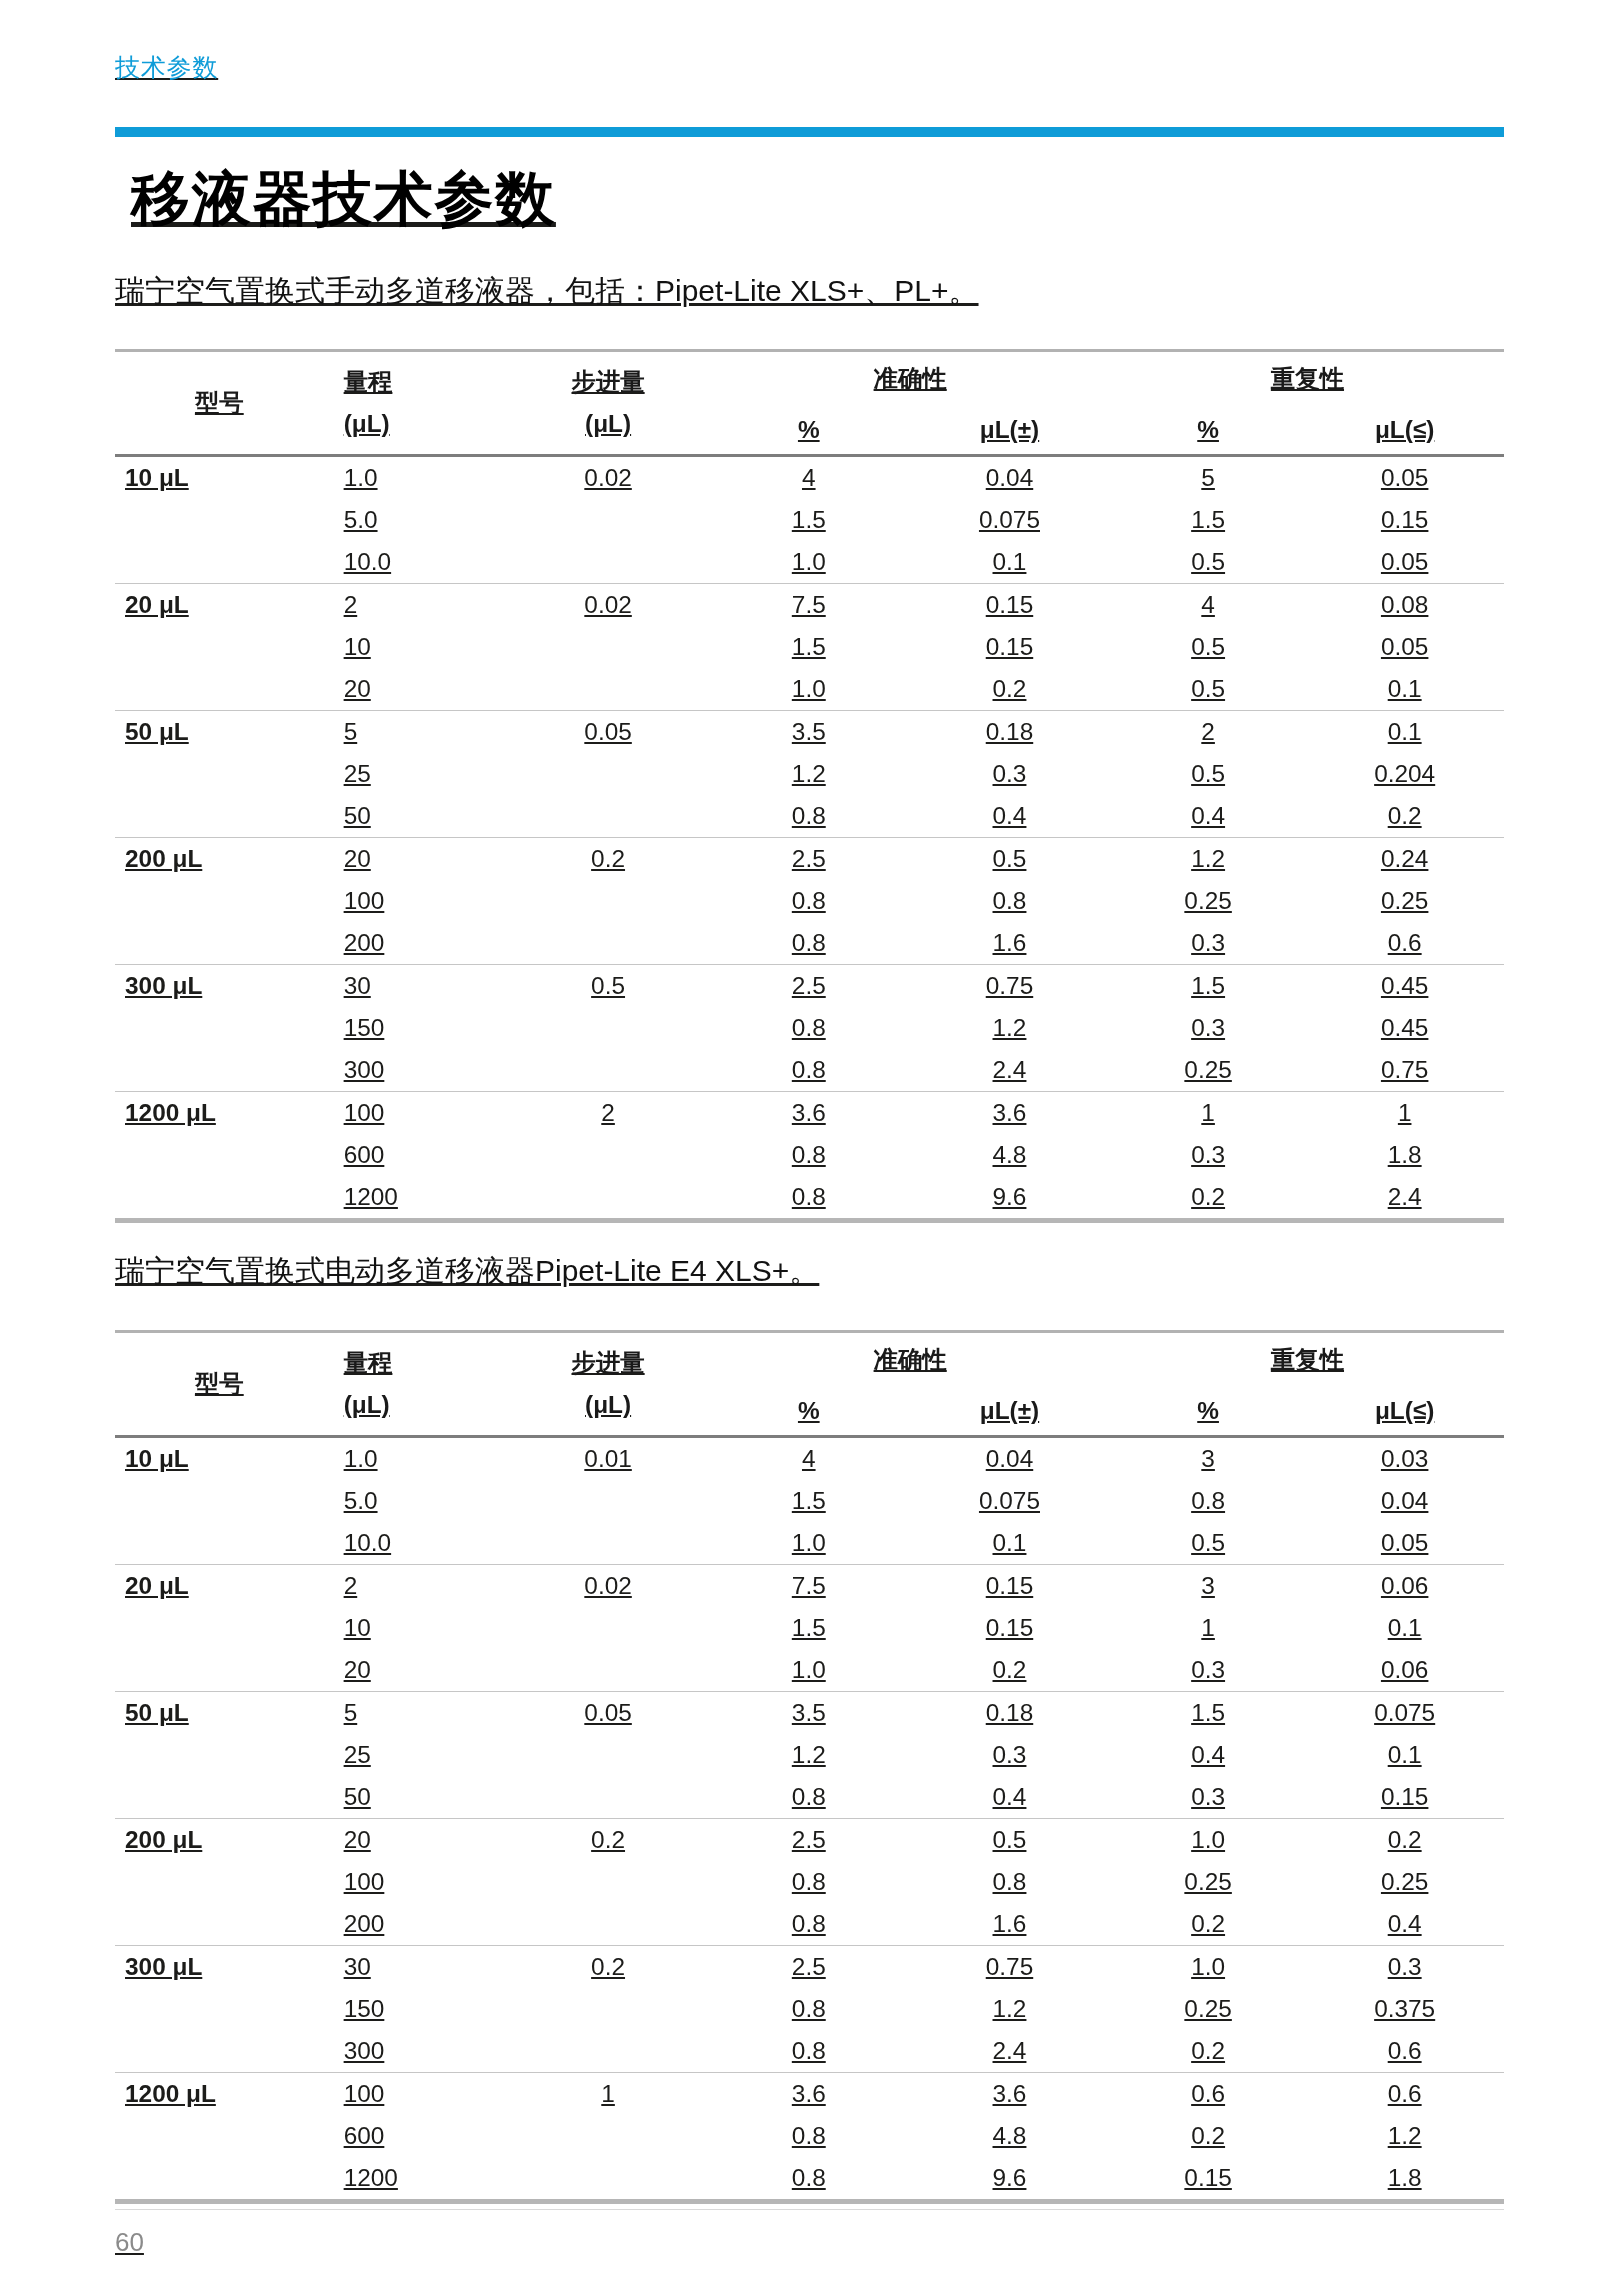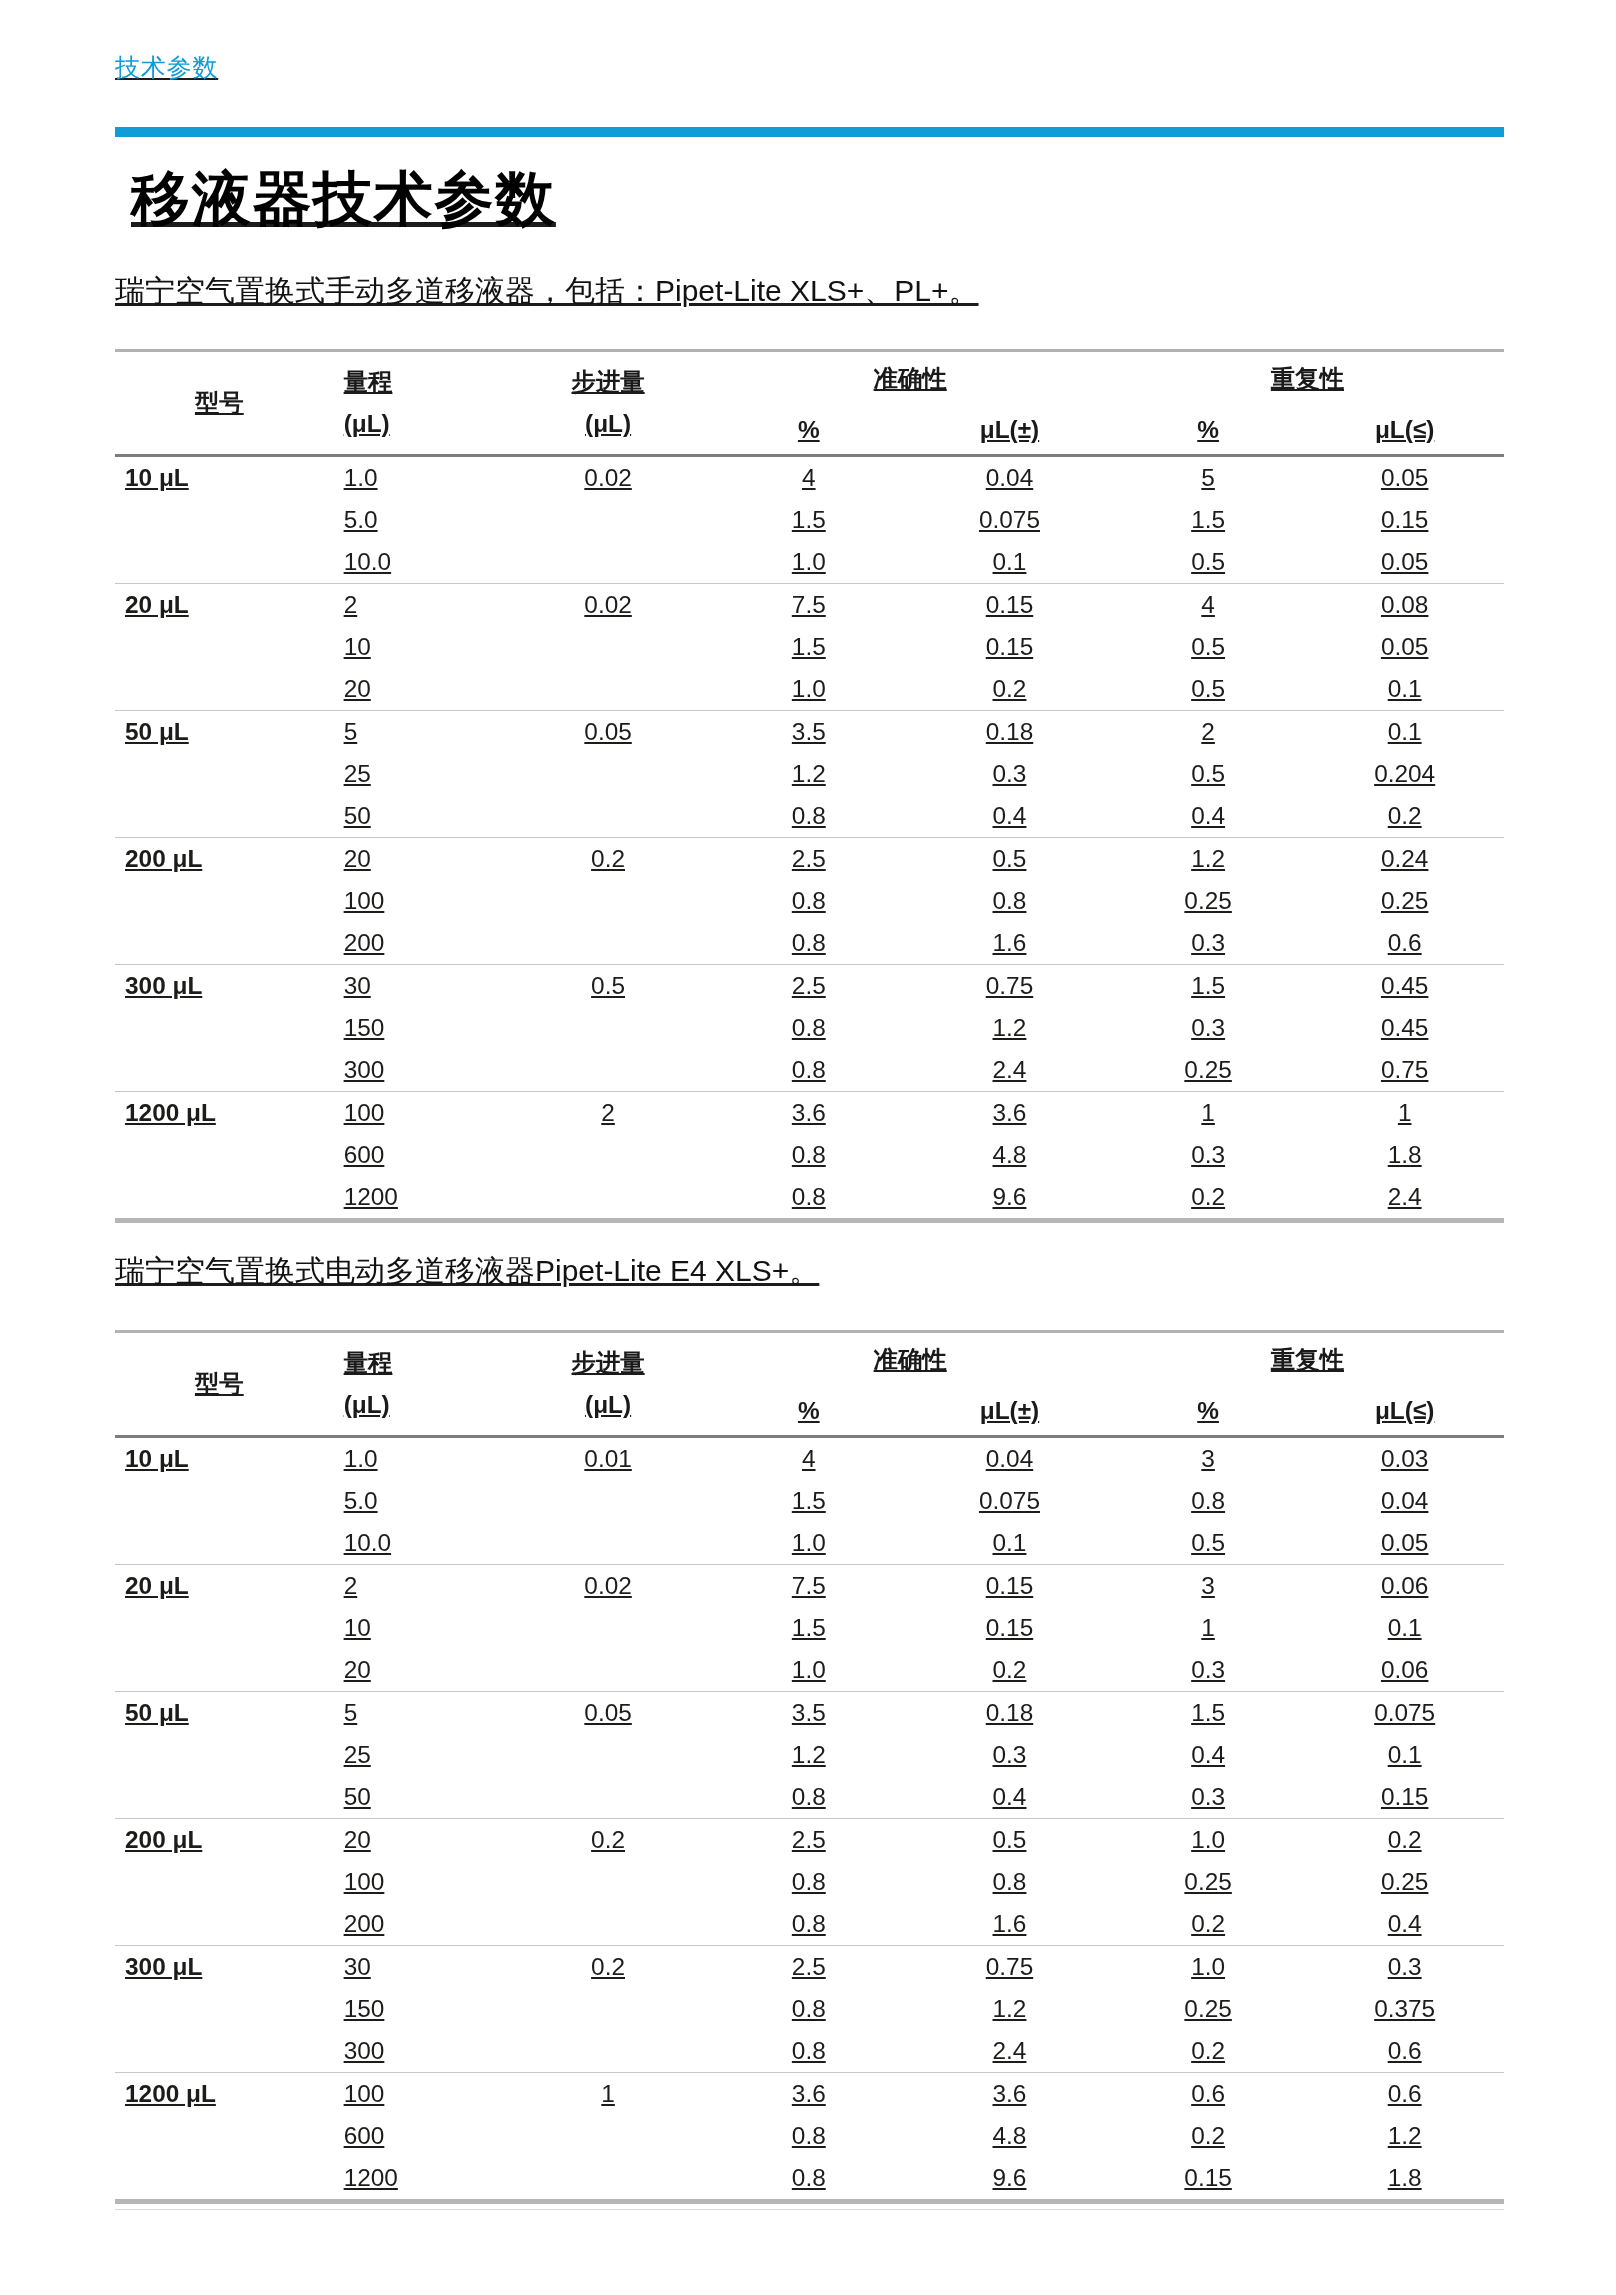--- a/index.html
+++ b/index.html
@@ -473,15 +473,16 @@
           <td class="c-num"></td>
           <td class="c-num">0.8</td>
           <td class="c-num">9.6</td>
           <td class="c-num">0.15</td>
           <td class="c-num">1.8</td>
         </tr>
       </tbody>
     </table>
 
   <div class="footer-rule"></div>
+  <div class="page-number">60</div>
 
 </div>
 
 
 </body></html>

